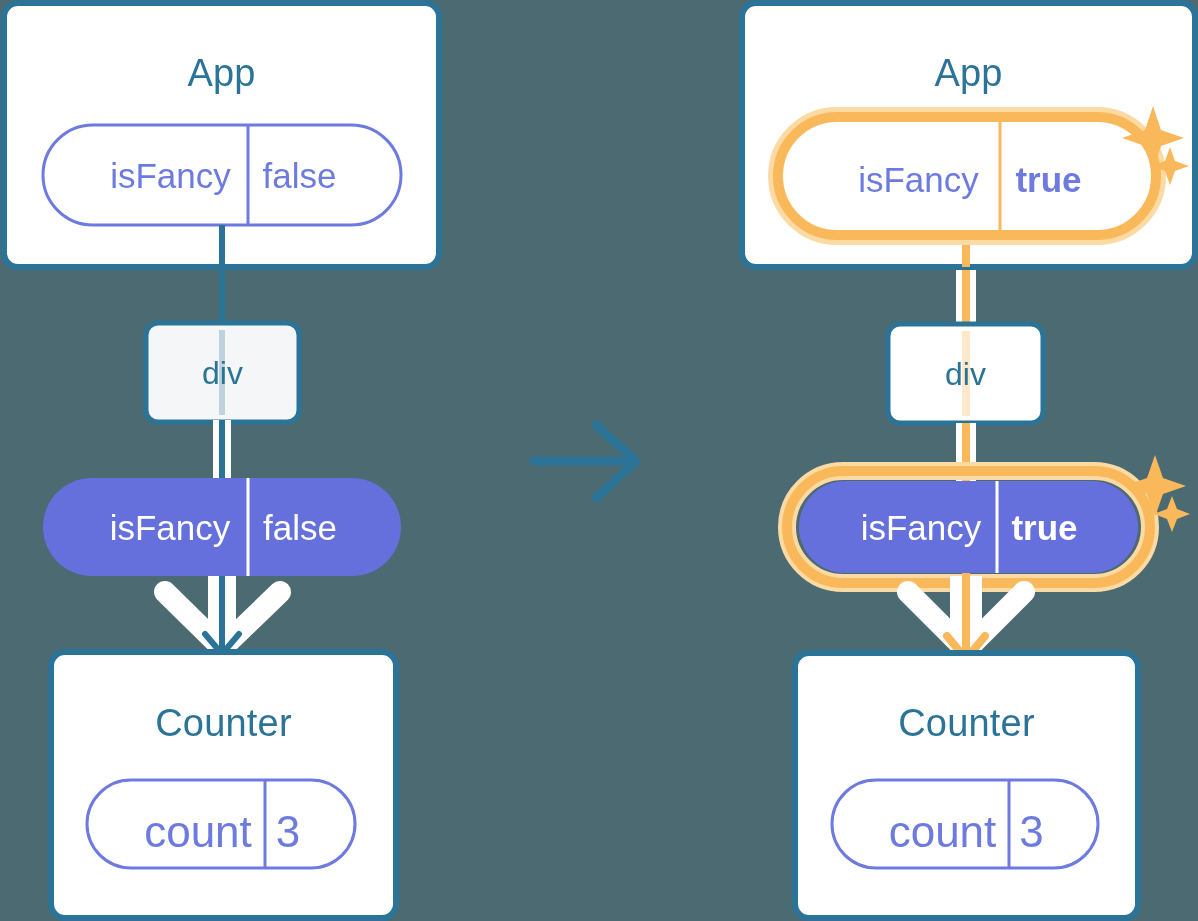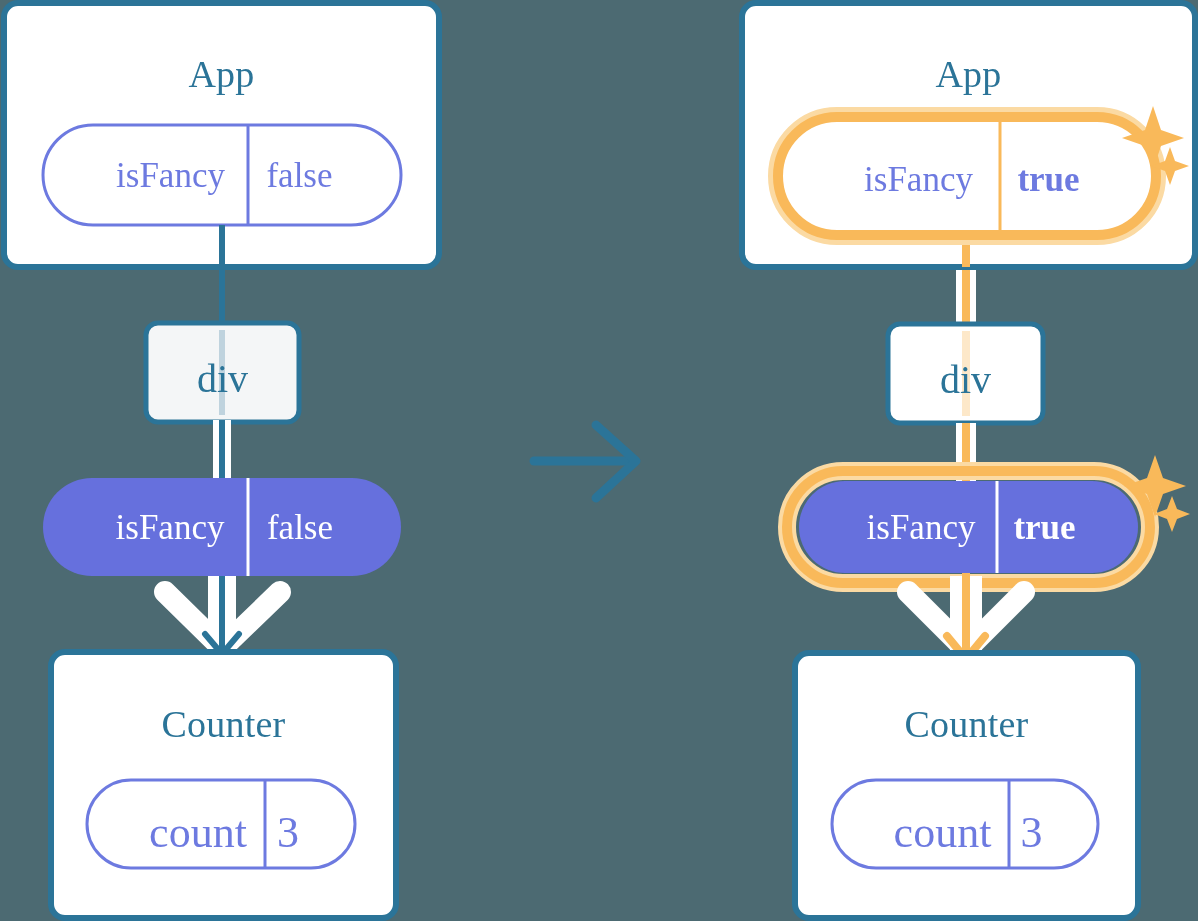--- a/index.html
+++ b/index.html
@@ -9,21 +9,20 @@
     overflow: hidden;
   }
   body {
     background: #4c6a72;
     font-family: "Liberation Sans", sans-serif;
   }
   #stage {
     position: relative;
     width: 1049px;
     height: 921px;
-    font-family: Liberation Serif, serif;
   }
   #svg-layer {
     position: absolute;
     left: 0; top: 0;
     width: 1198px;
     height: 921px;
   }
   .txt {
     position: absolute;
     white-space: nowrap;
@@ -38,21 +37,21 @@
     color: #6d7ae0;
     font-size: 35px;
   }
   .pill-label-filled {
     color: #ffffff;
     font-size: 35px;
   }
   .pill-label-bold { font-weight: bold; }
   .div-label {
     color: #2b7498;
-    font-size: 40px;
+    font-size: 32px;
   }
   .counter-pill-label {
     color: #6d7ae0;
     font-size: 44px;
   }
 </style>
 </head>
 <body>
 
 <div id="stage">

